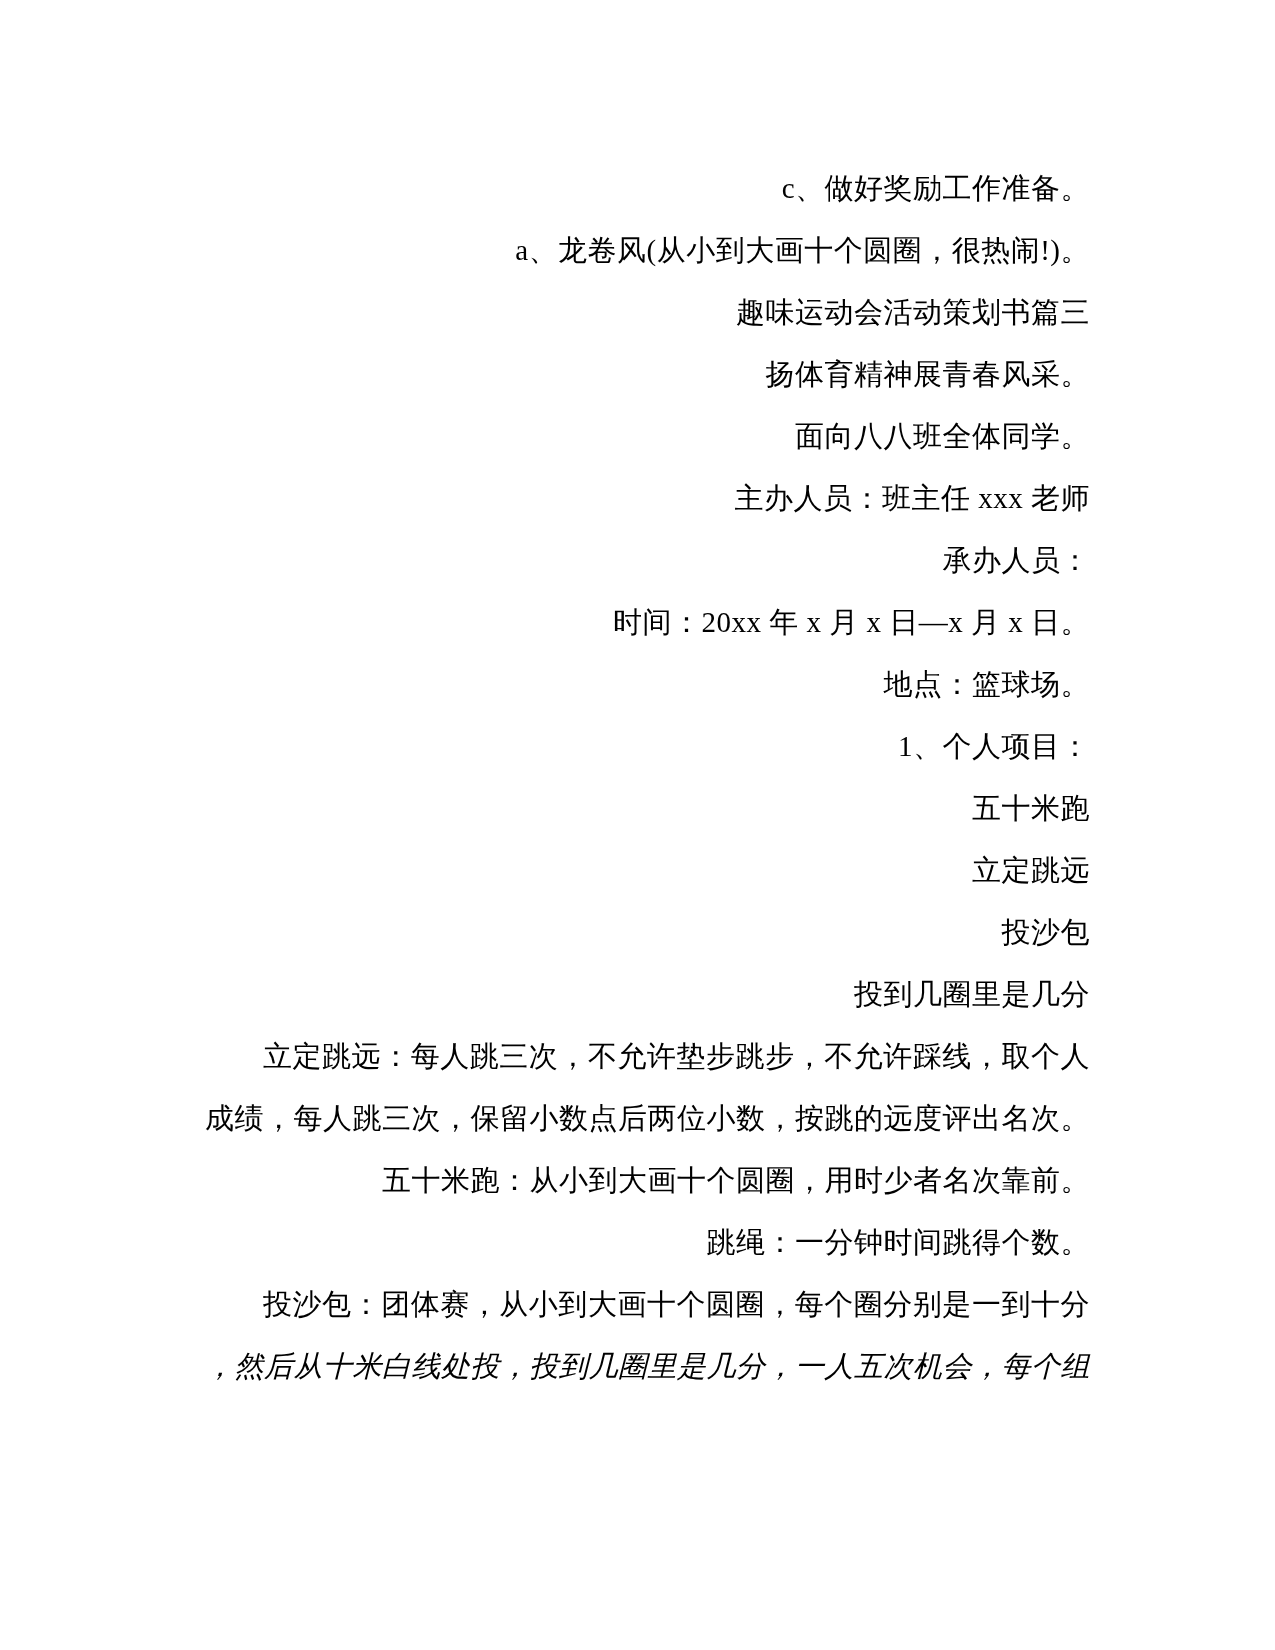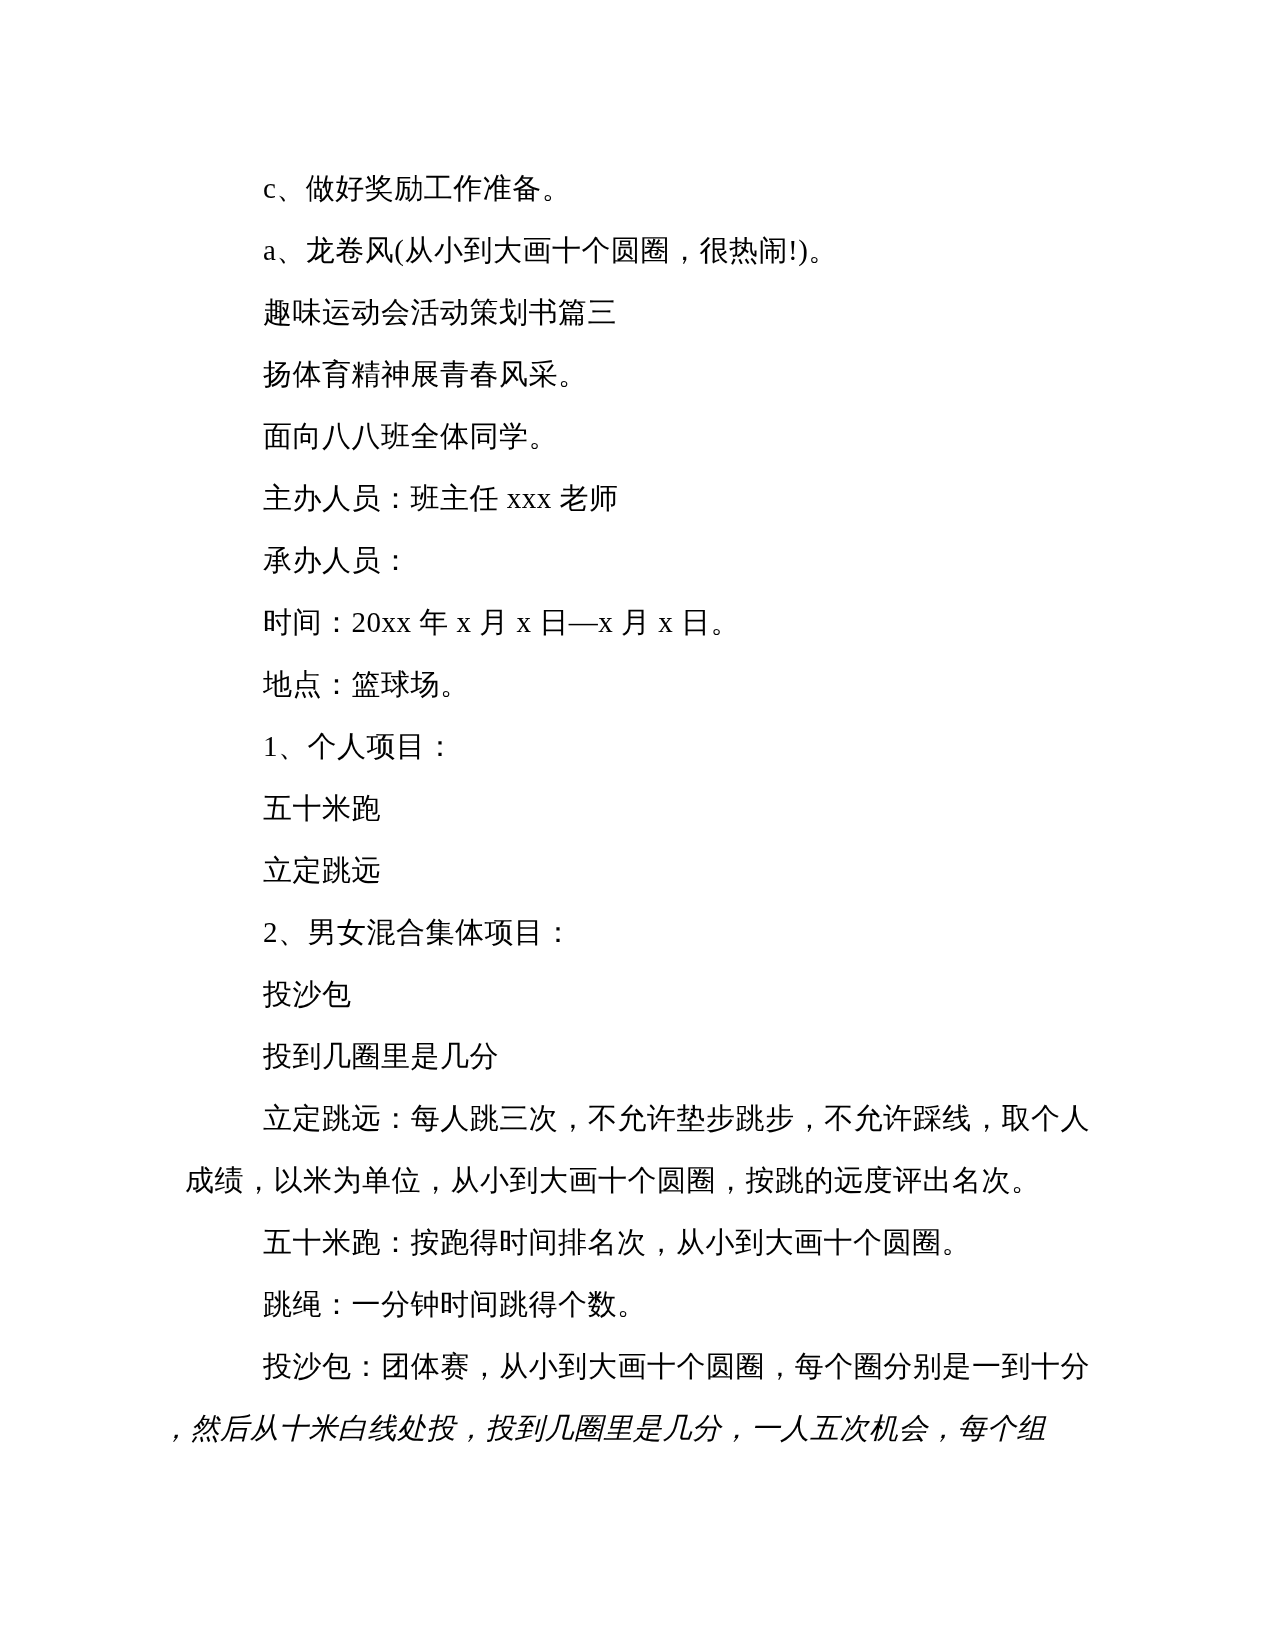--- a/index.html
+++ b/index.html
@@ -22,20 +22,21 @@
     font-family: "Liberation Serif", "DejaVu Serif", serif;
     font-size: 29px;
     color: #000000;
     font-weight: 400;
   }
   .line {
     height: 62px;
     line-height: 62px;
     white-space: pre;
     letter-spacing: 0.5px;
+    text-align: right;
   }
   .line.indent {
     text-indent: 78px;
   }
   .line.justify {
     white-space: normal;
     text-align: justify;
     text-align-last: justify;
   }
   .line.hang {
@@ -53,23 +54,22 @@
       <div class="line indent">趣味运动会活动策划书篇三</div>
       <div class="line indent">扬体育精神展青春风采。</div>
       <div class="line indent">面向八八班全体同学。</div>
       <div class="line indent">主办人员：班主任 xxx 老师</div>
       <div class="line indent">承办人员：</div>
       <div class="line indent">时间：20xx 年 x 月 x 日—x 月 x 日。</div>
       <div class="line indent">地点：篮球场。</div>
       <div class="line indent">1、个人项目：</div>
       <div class="line indent">五十米跑</div>
       <div class="line indent">立定跳远</div>
-      <div class="line indent">2、男女混合集体项目：</div>
       <div class="line indent">投沙包</div>
       <div class="line indent">投到几圈里是几分</div>
       <div class="line indent justify">立定跳远：每人跳三次，不允许垫步跳步，不允许踩线，取个人</div>
-      <div class="line">成绩，以米为单位，从小到大画十个圆圈，按跳的远度评出名次。</div>
-      <div class="line indent">五十米跑：按跑得时间排名次，从小到大画十个圆圈。</div>
+      <div class="line">成绩，每人跳三次，保留小数点后两位小数，按跳的远度评出名次。</div>
+      <div class="line indent">五十米跑：从小到大画十个圆圈，用时少者名次靠前。</div>
       <div class="line indent">跳绳：一分钟时间跳得个数。</div>
       <div class="line indent justify">投沙包：团体赛，从小到大画十个圆圈，每个圈分别是一到十分</div>
       <div class="line hang">，然后从十米白线处投，投到几圈里是几分，一人五次机会，每个组</div>
     </div>
 </div>
 
 </body></html>

